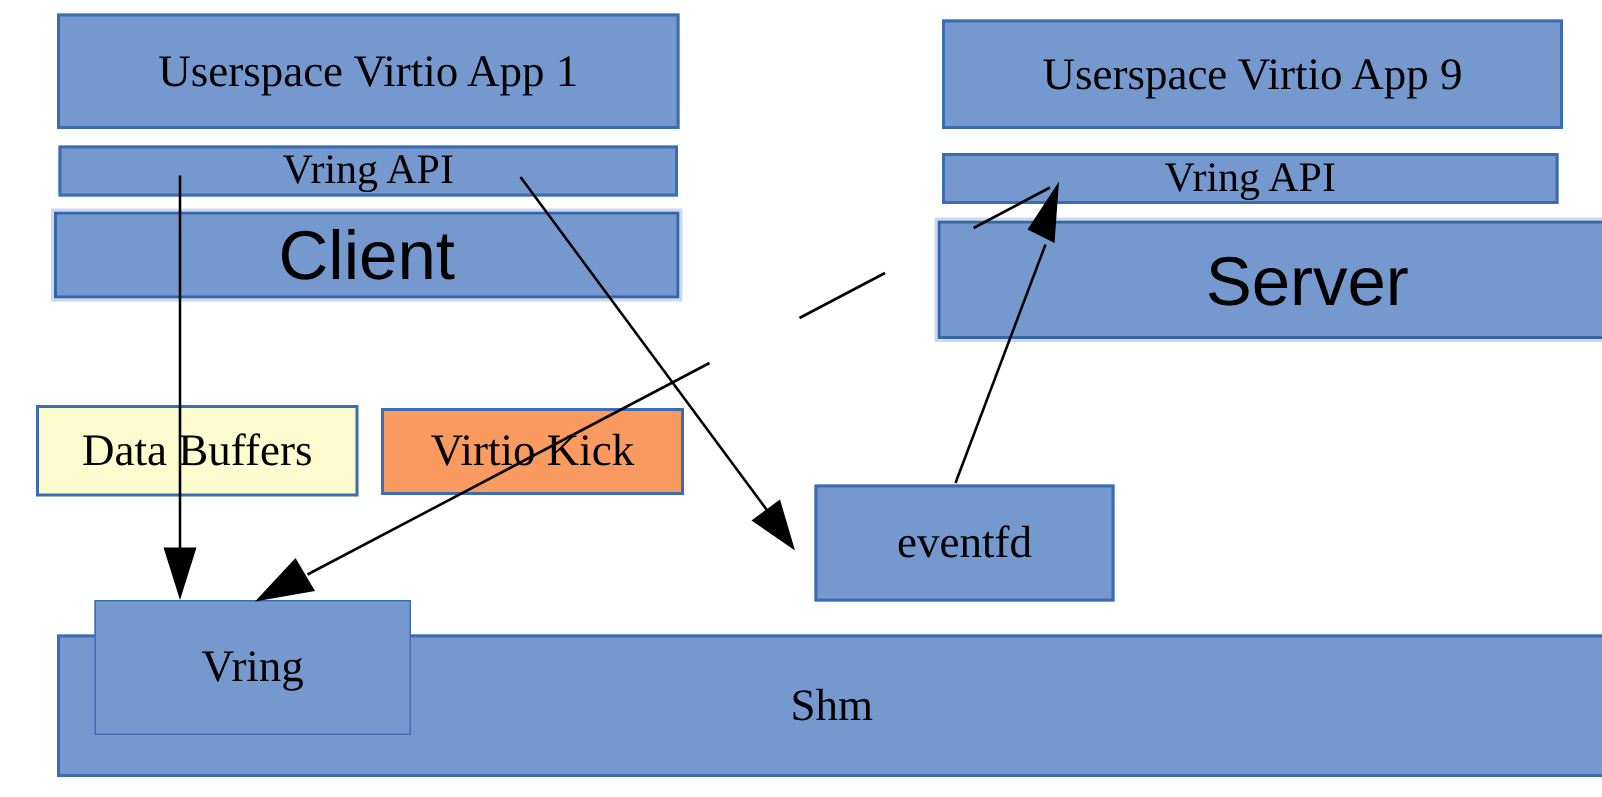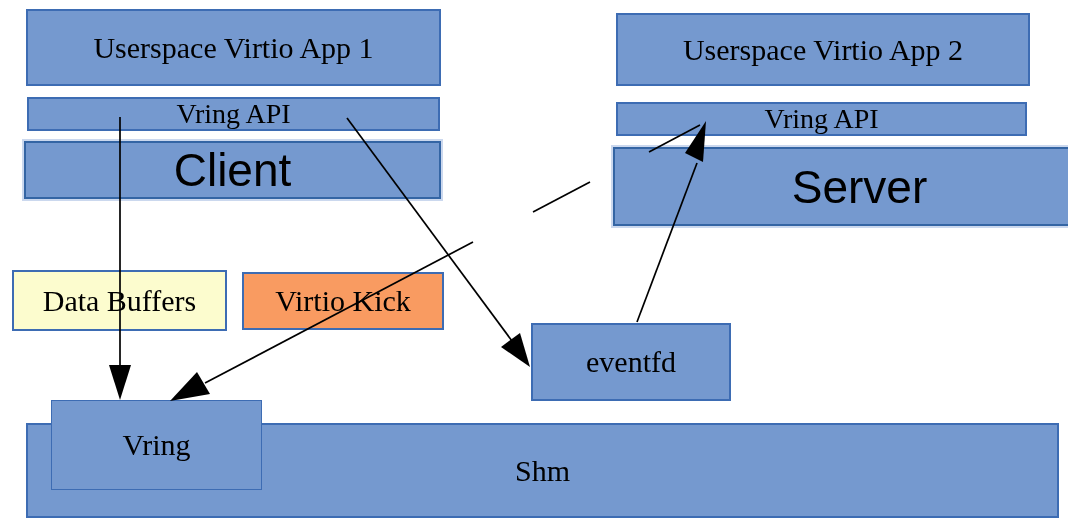--- a/index.html
+++ b/index.html
@@ -31,20 +31,21 @@
     display: flex;
     align-items: center;
     justify-content: center;
     box-sizing: border-box;
     background: var(--box-fill);
     border: 2px solid var(--box-border);
     font-size: 30px;
     line-height: 1;
     white-space: nowrap;
     z-index: 2;
+    margin-left: 12px;
   }
   .box.process {
     border: 2.5px solid var(--process-border);
     outline: 2px solid var(--halo);
     font-family: "Liberation Sans", sans-serif;
     font-size: 46px;
     z-index: 2;
   }
   .box.api { font-size: 28px; }
   .box.yellow { background: var(--buffer-fill); }
@@ -89,21 +90,21 @@
     <span>Userspace Virtio App 1</span>
   </div>
   <div class="box api" id="vring-api-left">
     <span>Vring API</span>
   </div>
   <div class="box process" id="client">
     <span>Client</span>
   </div>
 
   <div class="box" id="app2">
-    <span>Userspace Virtio App 2</span>
+    <span>Userspace Virtio App 9</span>
   </div>
   <div class="box api" id="vring-api-right">
     <span>Vring API</span>
   </div>
   <div class="box process" id="server">
     <span>Server</span>
   </div>
 
   <div class="box yellow" id="data-buffers">
     <span>Data Buffers</span>

